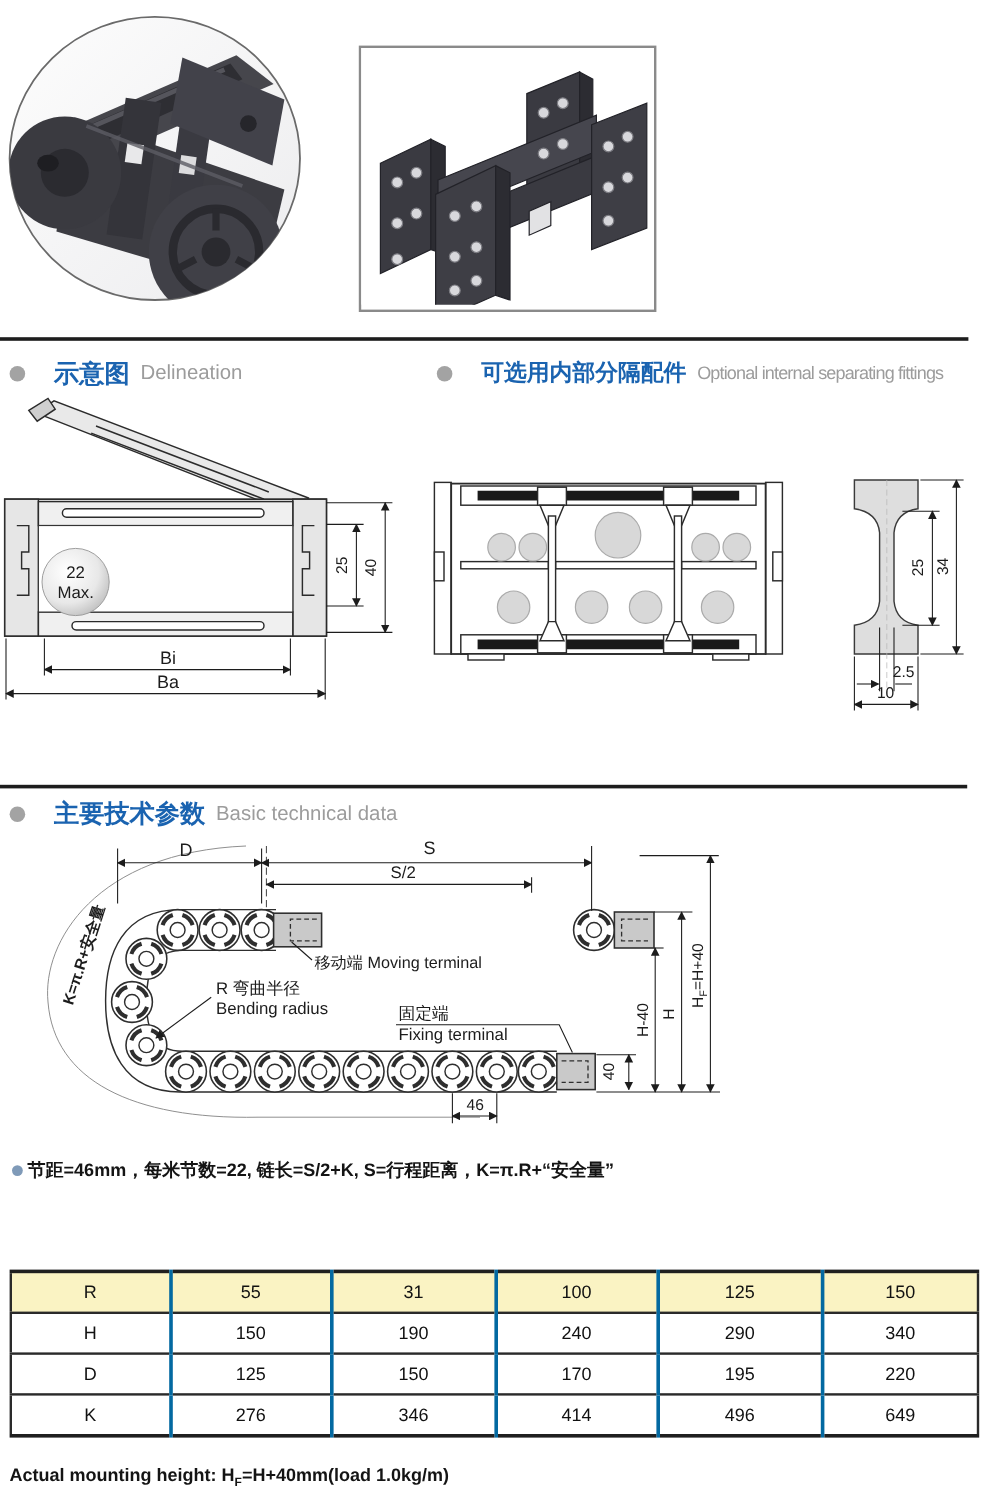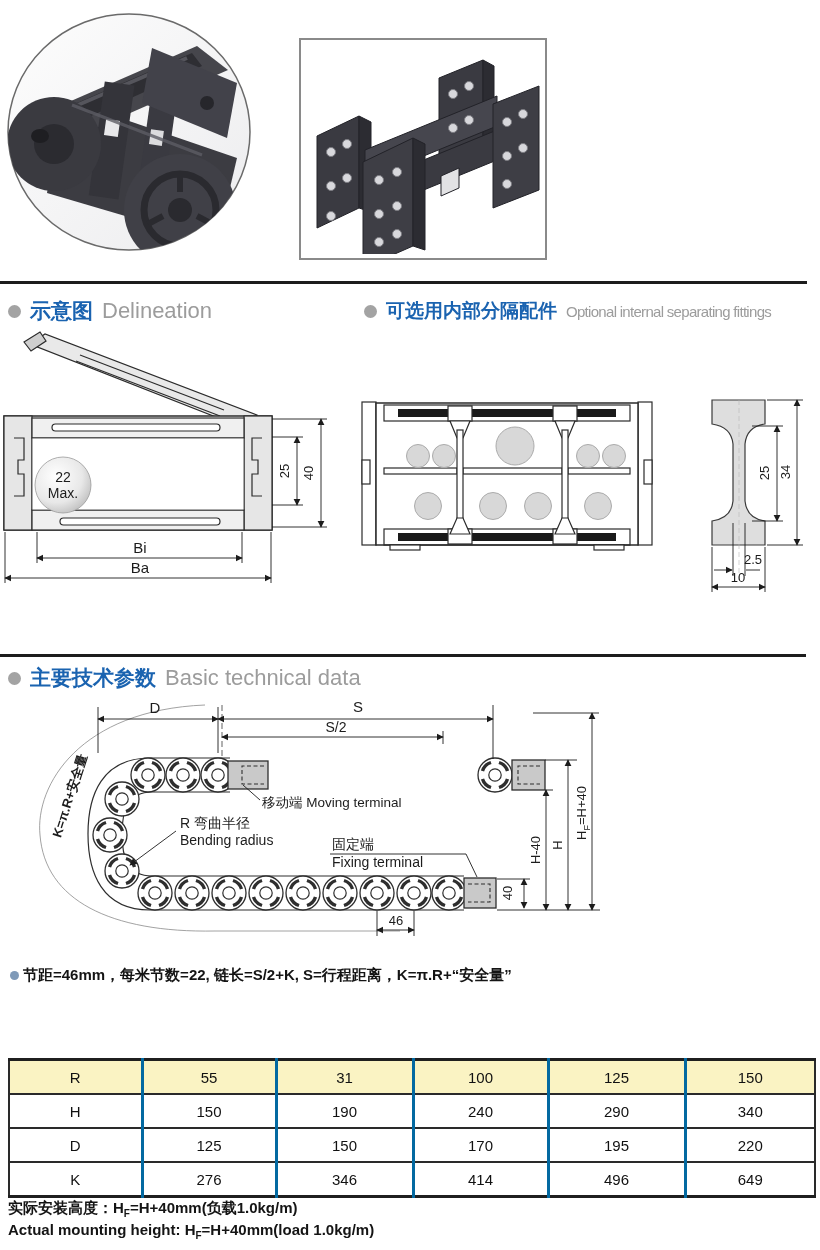--- a/index.html
+++ b/index.html
@@ -1,22 +1,22 @@
 <!DOCTYPE html>
 <html><head>
 <meta charset="utf-8">
 <style>
   html,body{margin:0;padding:0;background:#fff;}
   .page{position:relative;width:820px;height:1250px;background:#ffffff;overflow:hidden;
         font-family:"Liberation Sans",sans-serif;}
   .rule{position:absolute;left:0;height:3px;background:#1d1d1d;}
   .sec-header{position:absolute;display:flex;align-items:center;gap:9px;white-space:nowrap;}
   .bullet{width:13px;height:13px;border-radius:50%;background:#a3a3a3;flex:0 0 auto;}
-  .cn{font-weight:bold;color:#1a63b0;font-size:21px;}
-  .en{color:#9c9c9c;font-size:22px;}
+  .cn{font-weight:bold;color:#1a63b0;font-size:21px;margin-left:15px;}
+  .en{color:#9c9c9c;font-size:17px;}
   .cn-sm{font-size:19px;text-align:center;}
   .en-sm{font-size:15px;letter-spacing:-0.7px;}
   .photo-right{position:absolute;left:299px;top:38px;width:244px;height:218px;
                border:2px solid #8a8a8a;background:#fff;}
   .photo-left{position:absolute;left:2px;top:8px;width:252px;height:250px;}
   .formula{position:absolute;left:10px;display:flex;align-items:center;gap:4px;
            font-size:15px;font-weight:bold;color:#141414;white-space:nowrap;}
   .fbullet{width:9px;height:9px;border-radius:50%;background:#7f9ab8;flex:0 0 auto;}
   table.tech{position:absolute;left:8px;top:1058px;width:806px;border-collapse:collapse;
              table-layout:fixed;font-size:15px;color:#111;text-align:center;
@@ -398,20 +398,17 @@
       <td>K</td>
       <td>276</td>
       <td>346</td>
       <td>414</td>
       <td>496</td>
       <td>649</td>
     </tr>
   </tbody>
     </table>
 
-  <div class="note" style="top:1199px;">
-    <span>实际安装高度：H</span><sub>F</sub><span>=H+40mm(负载1.0kg/m)</span>
-  </div>
   <div class="note" style="top:1221px;">
     <span>Actual mounting height: H</span><sub>F</sub><span>=H+40mm(load 1.0kg/m)</span>
   </div>
 
 </div>
 
 </body></html>

